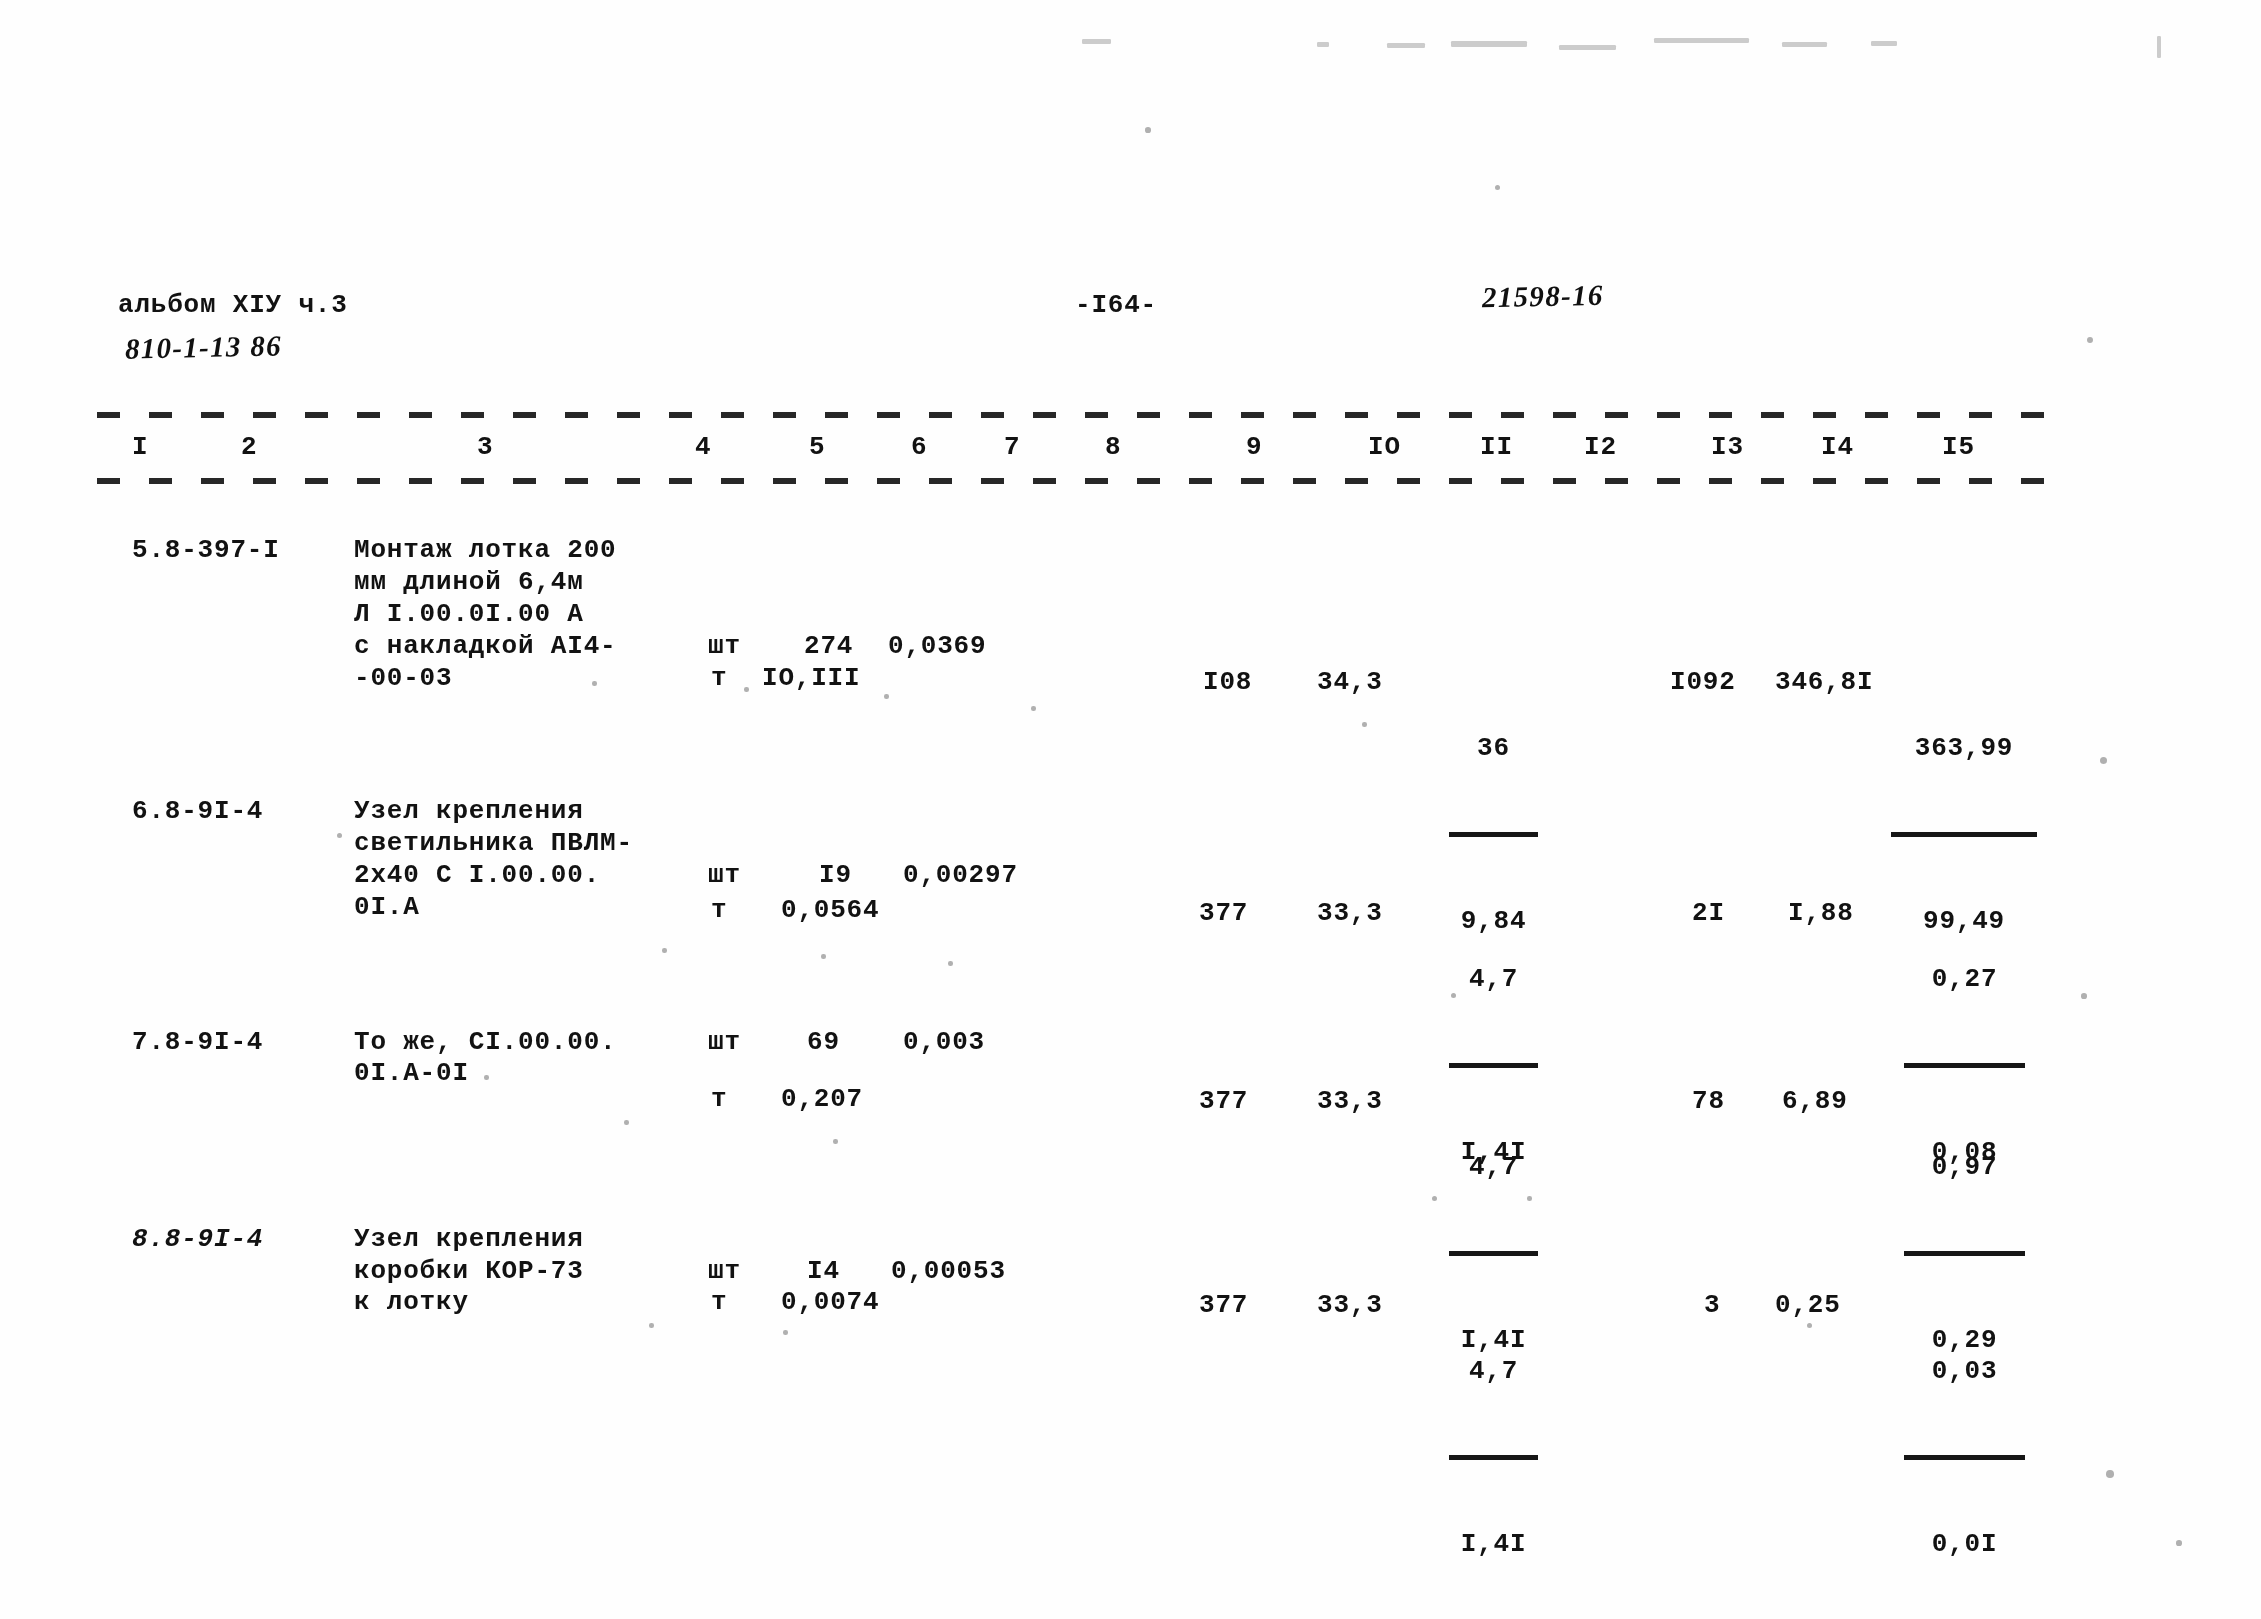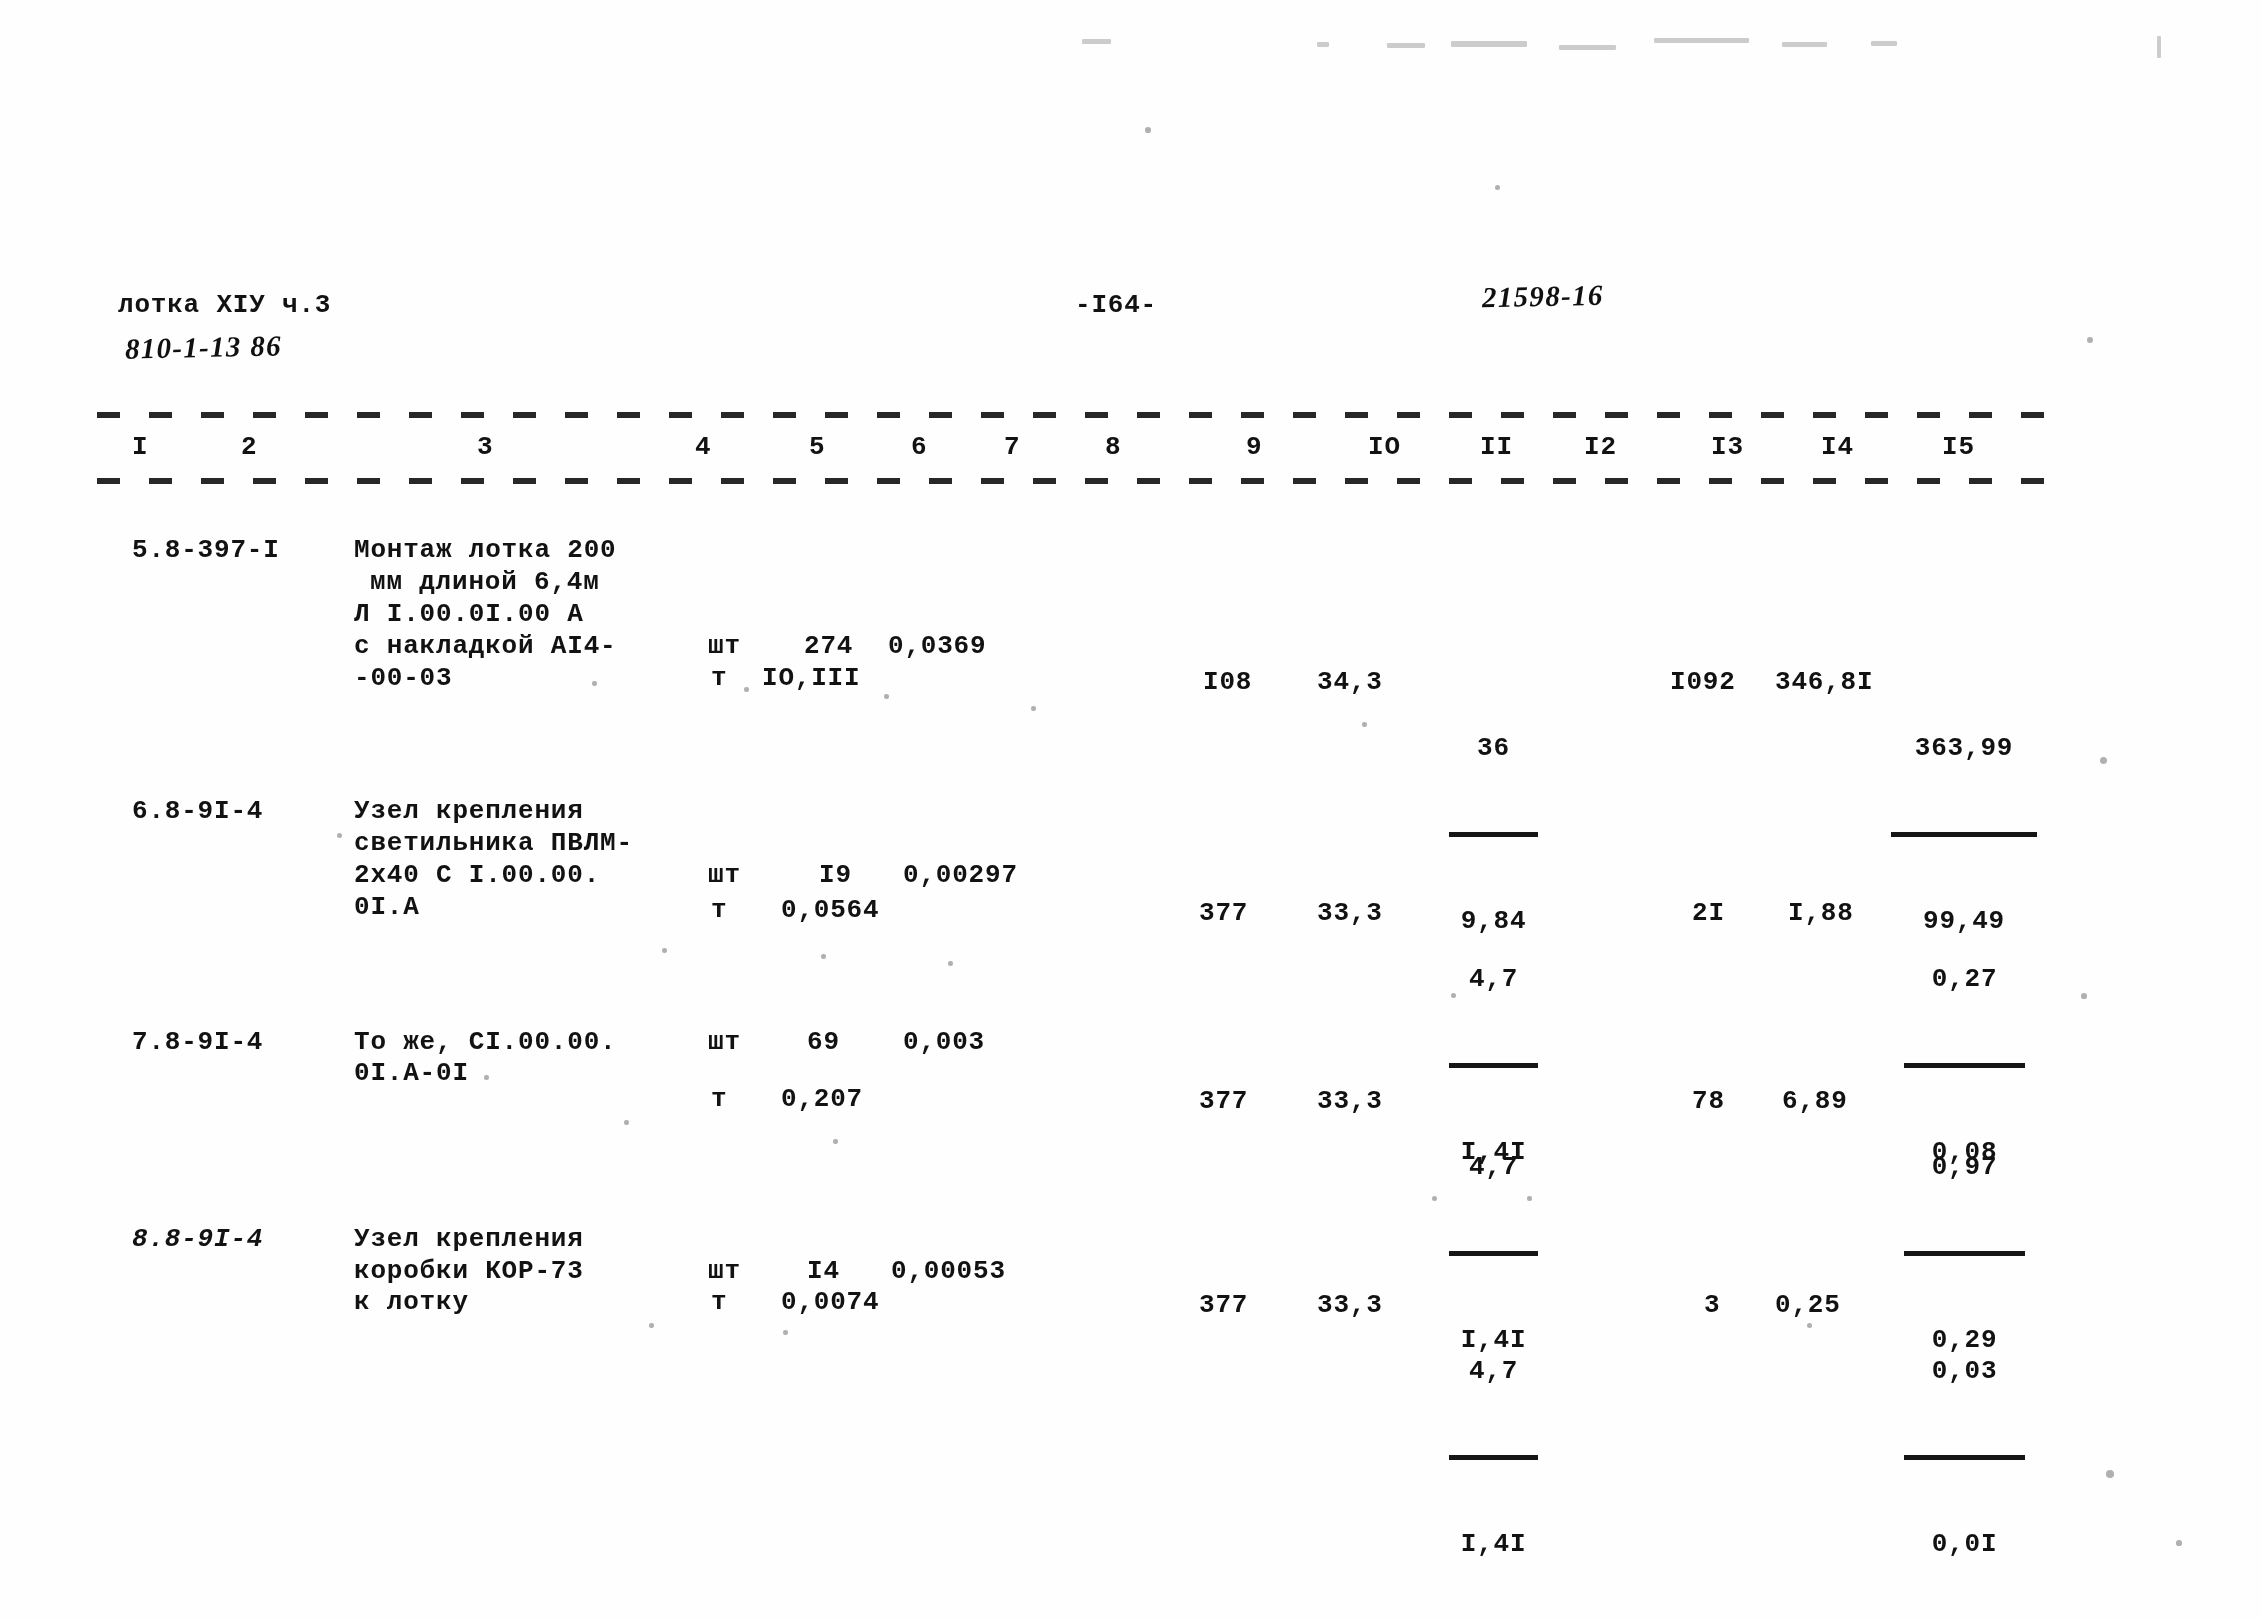--- a/index.html
+++ b/index.html
@@ -130,21 +130,21 @@
   <div class="speck" style="left:833px;top:1139px;width:4.5px;height:4.5px;"></div>
   <div class="speck" style="left:1432px;top:1196px;width:5.1px;height:5.1px;"></div>
   <div class="speck" style="left:1527px;top:1196px;width:4.5px;height:4.5px;"></div>
   <div class="speck" style="left:649px;top:1323px;width:4.5px;height:4.5px;"></div>
   <div class="speck" style="left:783px;top:1330px;width:4.5px;height:4.5px;"></div>
   <div class="speck" style="left:1807px;top:1323px;width:5.1px;height:5.1px;"></div>
   <div class="speck" style="left:337px;top:833px;width:5.1px;height:5.1px;"></div>
   <div class="speck" style="left:356px;top:1069px;width:4.5px;height:4.5px;"></div>
   <div class="speck" style="left:484px;top:1075px;width:4.5px;height:4.5px;"></div>
 
-  <div class="tw" style="left:118px;top:289px;">лотка XIУ ч.3</div>
+  <div class="tw" style="left:118px;top:289px;">альбом XIУ ч.3</div>
 
   <div class="hand" style="left:125px;top:331px;">810-1-13 86</div>
 
   <div class="tw" style="left:1075px;top:289px;">-I64-</div>
 
   <div class="hand" style="left:1482px;top:280px;">21598-16</div>
 
   <div class="dashrule" style="left:97px;top:412px;width:1947px;"></div>
   <div class="dashrule" style="left:97px;top:478px;width:1947px;"></div>
 
@@ -162,21 +162,21 @@
   <div class="tw col-num" style="left:1584px;top:431px;">I2</div>
   <div class="tw col-num" style="left:1699px;top:431px;margin-left:12px;">I3</div>
   <div class="tw col-num" style="left:1821px;top:431px;">I4</div>
   <div class="tw col-num" style="left:1942px;top:431px;">I5</div>
 
   <div>
     <div class="tw" style="left:132px;top:534px;">5.8-397-I</div>
 
     <div>
       <div class="tw" style="left:354px;top:534px;">Монтаж лотка 200</div>
-      <div class="tw" style="left:370px;top:566px;">мм длиной 6,4м</div>
+      <div class="tw" style="left:354px;top:566px;">мм длиной 6,4м</div>
       <div class="tw" style="left:354px;top:598px;">Л I.00.0I.00 А</div>
       <div class="tw" style="left:354px;top:630px;">с накладкой АI4-</div>
       <div class="tw" style="left:354px;top:662px;">-00-03</div>
     </div>
 
     <div class="tw" style="left:708px;top:630px;">шт</div>
     <div class="tw" style="left:804px;top:630px;">274</div>
     <div class="tw" style="left:888px;top:630px;">0,0369</div>
 
     <div class="tw" style="left:711px;top:662px;">т</div>

